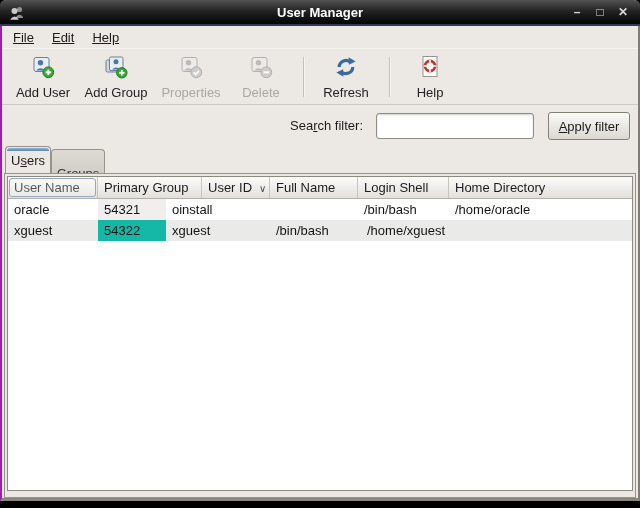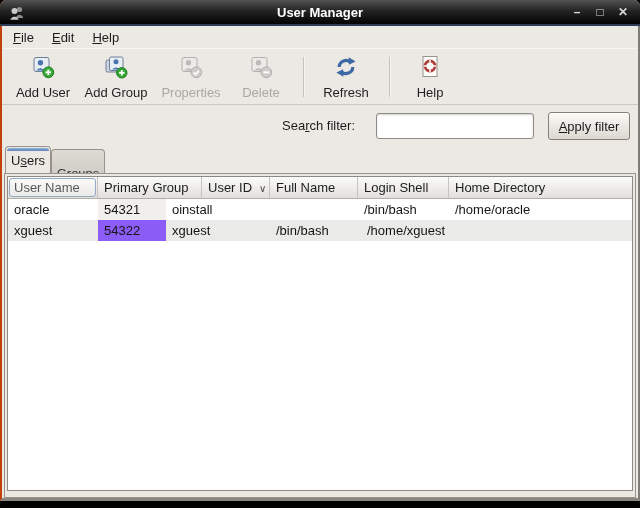--- a/index.html
+++ b/index.html
@@ -1,36 +1,36 @@
 <!DOCTYPE html>
 <html><head>
 <meta charset="utf-8">
 <style>
   * { margin:0; padding:0; box-sizing:border-box; font-family:"Liberation Sans", sans-serif; }
   html,body { width:640px; height:508px; background:#000; overflow:hidden; }
 
   .window { position:absolute; top:0; left:0; width:640px; height:501px;
-            background:#ece9e4; border-left:2px solid #c2410c; border-right:2px solid #807d77;
+            background:#ece9e4; border-left:2px solid #a21caf; border-right:2px solid #807d77;
             border-bottom:3px solid #8a8781; border-radius:6px 6px 0 0; }
 
   
   .titlebar { position:absolute; top:0; left:-2px; right:-2px; height:26px;
               background:linear-gradient(#525252, #242424 45%, #060606 95%);
               border-radius:6px 6px 0 0; border-bottom:2px solid #2c3d55; }
   .title { position:absolute; width:100%; text-align:center; top:5px;
            color:#ffffff; font-weight:bold; font-size:13px; }
   .win-icon { position:absolute; left:8px; top:4px; }
   .win-controls { position:absolute; right:10px; top:0; height:24px; display:flex; gap:9px;
                   align-items:center; color:#d8d8d8; font-size:12px; }
   .win-btn { width:14px; text-align:center; font-weight:bold; }
 
   
   .menubar { position:absolute; top:28px; left:0; right:0; height:20px; display:flex;
              align-items:center; padding-left:3px; font-size:13px; color:#1c1c1c; }
-  .menu-item { padding:1px 10px 2px 8px; }
+  .menu-item { padding:1px 10px 2px 8px;text-decoration:underline; }
   .mn { text-decoration:underline; }
 
   
   .toolbar { position:absolute; top:48px; left:0; right:0; height:57px;
              border-top:1px solid #f7f5f1; border-bottom:1px solid #ccc9c3; background:#ece9e4; }
   .tb-btn { position:absolute; top:5px; text-align:center; font-size:13px; color:#232323; }
   .tb-btn .ico { display:block; height:30px; margin-bottom:1px; }
   .tb-btn .ico svg { display:inline-block; }
   .tb-btn.disabled { color:#aaa8a2; }
   .tb-sep { position:absolute; top:8px; width:1px; height:40px; background:#c6c3bd;
@@ -39,21 +39,21 @@
   #btn-add-group  { left:78px;  width:72px; }
   #btn-properties { left:154px; width:70px; }
   #btn-delete     { left:228px; width:62px; }
   #tb-sep-1       { left:301px; }
   #btn-refresh    { left:314px; width:60px; }
   #tb-sep-2       { left:387px; }
   #btn-help       { left:400px; width:56px; }
 
   
   .filter-row { position:absolute; top:105px; left:0; right:0; height:41px; }
-  .filter-label { position:absolute; left:280px; top:13px; font-size:13px; color:#1c1c1c; }
+  .filter-label { position:absolute; left:288px; top:13px; font-size:13px; color:#1c1c1c; }
   .filter-input { position:absolute; left:374px; top:8px; width:158px; height:26px;
                   border:1px solid #908c85; border-radius:3px; background:#fff;
                   box-shadow:inset 0 1px 2px rgba(0,0,0,.18); padding:0 6px; font-size:13px; }
   .apply-btn { position:absolute; left:546px; top:7px; width:82px; height:28px;
                border:1px solid #848076; border-radius:3px; font-size:13px; color:#1c1c1c;
                background:linear-gradient(#fafaf8,#dcd8d1); box-shadow:0 1px 0 #fdfcfa inset; }
 
   
   .tabs { position:absolute; top:146px; left:0; right:0; height:27px; }
   .tab { position:absolute; bottom:0; text-align:center; font-size:13px; color:#1c1c1c;
@@ -76,21 +76,21 @@
   .th-focus::after { content:""; position:absolute; inset:1px; border:1px solid #93a9c2;
         border-radius:3px; background:rgba(255,255,255,.25); }
   .sort-glyph { font-size:10px; color:#4b4b4b; margin-left:7px; }
   .c0 { width:90px; } .c1 { width:68px; } .c2 { width:104px; } .c3 { width:88px; }
   .c4 { width:91px; } .c5 { flex:1; border-right:none; }
   .trow { display:flex; height:21px; font-size:13px; color:#141414; }
   .trow .td { padding:3px 12px 0 6px; white-space:nowrap; overflow:hidden; }
   .row-even { background:#ffffff; }
   .row-even .col-sorted { background:#f0efed; }
   .row-odd { background:#eaeae8; }
-  .row-odd .col-sorted { background:#8b5cf6; }
+  .row-odd .col-sorted { background:#14b8a6; }
 </style>
 </head>
 <body>
 
 <div class="window">
 
   <div class="titlebar">
     <span class="win-icon">
       <svg width="18" height="18" viewBox="0 0 18 18">
         <circle cx="11.5" cy="5.5" r="2.6" fill="#8f8f8f"></circle>

